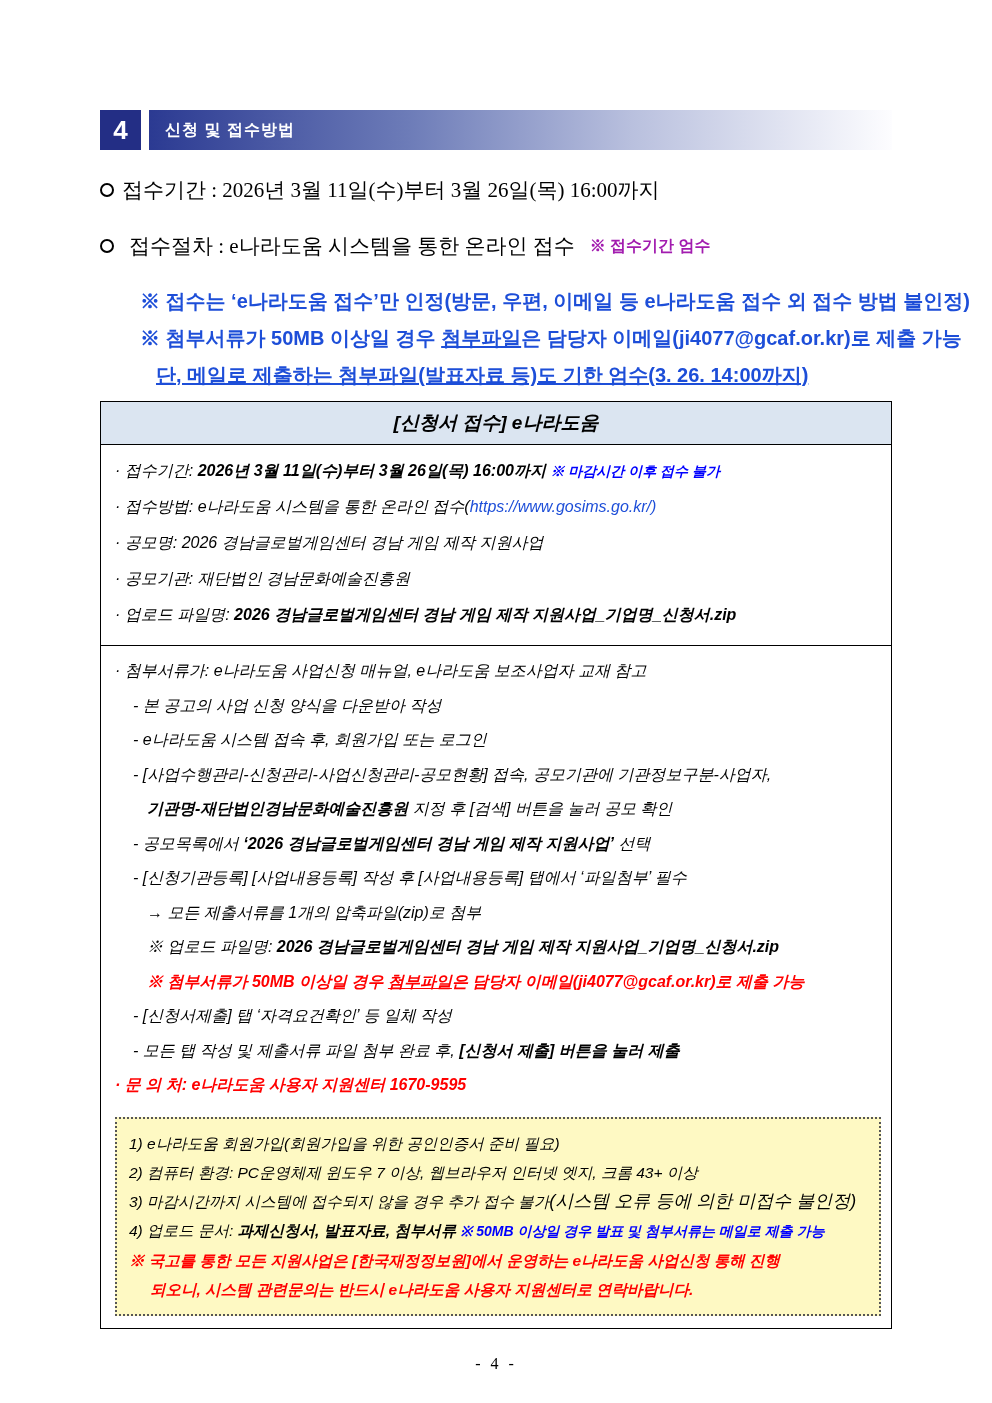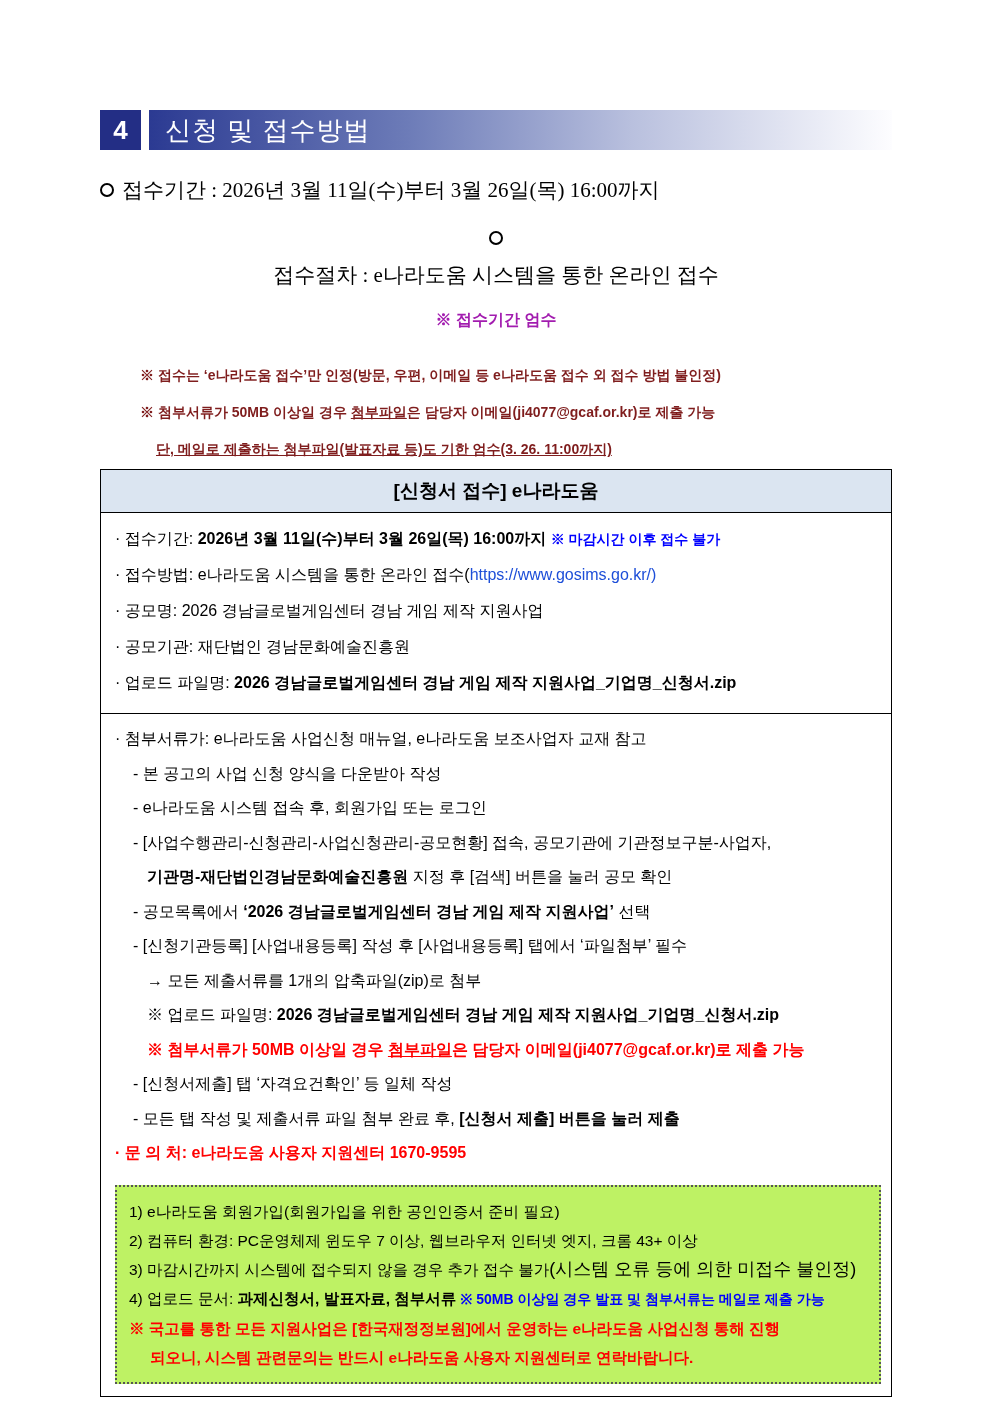--- a/index.html
+++ b/index.html
@@ -20,62 +20,62 @@
     font-size: 26px; font-weight: bold;
     display: flex; align-items: center; justify-content: center;
     flex: none;
   }
   .sec-gap { width: 8px; flex: none; background:#fff; }
   .sec-title-bar {
     flex: 1; height: 40px;
     background: linear-gradient(to right, #2b3a92 0%, #6d7cb8 35%, #b9c0de 65%, #fdfdff 100%);
     display: flex; align-items: center; padding-left: 16px;
   }
-  .sec-title { color: #ffffff; font-size: 26px; font-weight: normal; letter-spacing: 1px; }
+  .sec-title { color: #ffffff; font-size: 16px; font-weight: bold; letter-spacing: 1px; }
 
   
   .intro-line {
     display: flex; align-items: center; gap: 15px;
     font-family: "Liberation Serif", serif;
     font-size: 21px; line-height: 30px;
   }
   .intro-line.first { margin-top: 25px; gap: 8px; }
-  .intro-line.second { margin-top: 26px; flex-direction: column; }
+  .intro-line.second { margin-top: 26px; }
   .circle-bullet { width: 14px; height: 14px; border: 2.5px solid #000; border-radius: 50%; flex: none; }
   .blue-note { color: #a21caf; font-weight: bold; font-size: 16px; font-family: "Liberation Sans", sans-serif; }
 
   
   .warnings { margin-top: 22px; padding-left: 40px; }
-  .warn-line { color: #7f1d1d; font-weight: bold; font-size: 14px; line-height: 37px; white-space: nowrap; }
+  .warn-line { color: #1d4ed8; font-weight: bold; font-size: 20px; line-height: 37px; white-space: nowrap; }
   .warn-line.indented { padding-left: 16px; }
   .u { text-decoration: underline; }
 
   
-  table.main-table { width: 100%; border-collapse: collapse; margin-top: 1px; }
+  table.main-table { width: 100%; border-collapse: collapse; margin-top: 7px; font-style: italic; }
   table.main-table td { border: 1.6px solid #000; }
   td.thead {
     background: #dbe5f1; text-align: center;
     font-weight: bold; font-size: 19px; padding: 8px 0;
   }
   td.tbody { padding: 8px 10px 12px 14px; font-size: 16px; }
   .row { line-height: 36px; white-space: nowrap; }
   .row2 { line-height: 34.5px; white-space: nowrap; }
   .ind1 { padding-left: 18px; }
   .ind2 { padding-left: 32px; }
   .b { font-weight: bold; }
   .red { color: #ff0000; font-weight: bold; }
   .blue-sm { color: #0000ff; font-weight: bold; font-size: 14px; }
   .purple { color: #1d4ed8; }
   .small-paren { font-size: 18px; }
 
   
   .notice-box {
     margin-top: 14px;
     border: 2px dotted #555;
-    background: #bef264;
+    background: #fef9c3;
     padding: 10px 12px;
     font-size: 15.5px;
   }
   .nb-line { line-height: 29px; white-space: nowrap; }
   .nb-cont { padding-left: 21px; }
 
   .page-num {
     text-align: center;
     font-family: "Liberation Serif", serif;
     font-size: 16px;
@@ -107,21 +107,21 @@
   </div>
 
   <div class="warnings">
     <div class="warn-line">
       <span>※ 접수는 ‘e나라도움 접수’만 인정(방문, 우편, 이메일 등 e나라도움 접수 외 접수 방법 불인정)</span>
     </div>
     <div class="warn-line">
       <span>※ 첨부서류가 50MB 이상일 경우 </span><span class="u">첨부파일</span><span>은 담당자 이메일(ji4077@gcaf.or.kr)로 제출 가능</span>
     </div>
     <div class="warn-line indented">
-      <span class="u">단, 메일로 제출하는 첨부파일(발표자료 등)도 기한 엄수(3. 26. 11:00까지)</span>
+      <span class="u">단, 메일로 제출하는 첨부파일(발표자료 등)도 기한 엄수(3. 26. 14:00까지)</span>
     </div>
   </div>
 
   <table class="main-table">
     <tbody>
         <tr>
       <td class="thead">[신청서 접수] e나라도움</td>
     </tr>
     <tr>
       <td class="tbody">

